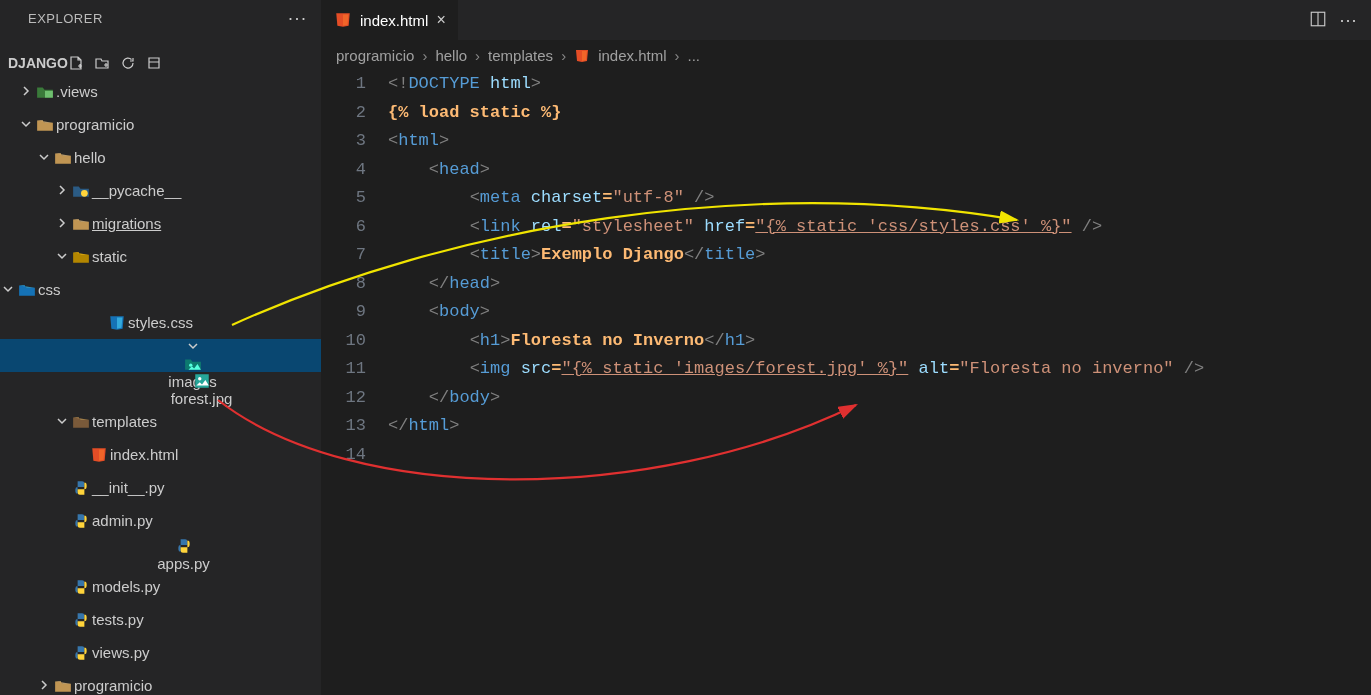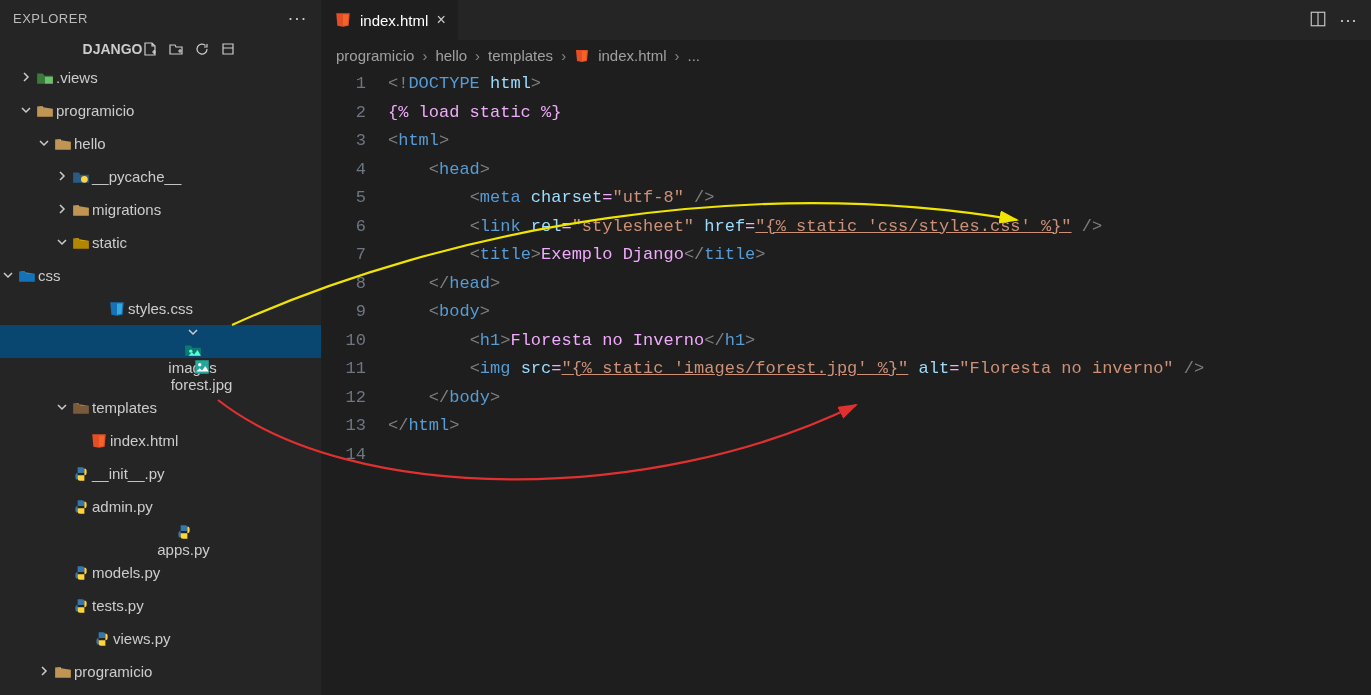--- a/index.html
+++ b/index.html
@@ -16,35 +16,36 @@
   width: 322px;
   background: #252526;
   display: flex;
   flex-direction: column;
   border-right: 1px solid #1e1e1e;
 }
 .sidebar-header {
   display: flex;
   align-items: center;
   justify-content: space-between;
-  padding: 8px 14px 8px 13px;
+  padding: 8px 14px 8px 28px;
   font-size: 13px;
   letter-spacing: 0.5px;
   color: #bbbbbb;
   gap: 8px;
 }
 .sidebar-header .dots { font-size: 18px; color: #cccccc; }
 .project-row {
   display: flex;
   align-items: center;
-  justify-content: center;
+  justify-content: flex-start;
   padding: 4px 10px 4px 6px;
   font-size: 14px;
   font-weight: 700;
   color: #cccccc;
+  margin-top: 14px;
 }
 .project-row .left { display: flex; align-items: center; gap: 2px; }
 .project-row .actions { display: flex; gap: 10px; }
 .project-row .actions svg, .sidebar-header svg { width: 16px; height: 16px; }
 .tree { flex: 1; overflow: hidden; font-size: 15px; }
 .tree-item {
   display: flex;
   align-items: center;
   height: 33px;
   padding-right: 8px;
@@ -102,21 +103,21 @@
   padding-right: 22px;
   user-select: none;
 }
 .gutter div { height: 28.5px; }
 .code { flex: 1; white-space: pre; color: #d4d4d4; }
 .code div { height: 28.5px; }
 .tk-gray { color: #808080; }
 .tk-blue { color: #569cd6; }
 .tk-lblue { color: #9cdcfe; }
 .tk-str { color: #ce9178; }
-.tk-white { color: #f0abfc; }
+.tk-white { color: #fdba74; font-weight: bold; }
 .underline { text-decoration: underline; text-decoration-color: #ce9178; }
 .arrow-svg { position: absolute; pointer-events: none; }
 </style>
 </head>
 <body>
 
 <div class="sidebar">
   <div class="sidebar-header">
     <span>EXPLORER</span>
     <span class="dots">···</span>
@@ -185,21 +186,21 @@
             <path d="M4 2l4 4-4 4" stroke="#ccc" stroke-width="1.5" fill="none"></path>
           </svg></span>
         <span class="ficon">
           <svg class="icon-svg" viewBox="0 0 16 16">
             <path d="M1 4h5l1.5 2H15v7H1z" fill="#2b5b84"></path>
             <circle cx="11" cy="10" r="3" fill="#ffd43b"></circle>
           </svg>
         </span>
         <span class="label">__pycache__</span>
       </div>
-      <div class="tree-item" style="padding-left: 54px;">
+      <div class="tree-item" style="padding-left: 54px; text-decoration: underline;">
         <span class="chev"><svg width="12" height="12" viewBox="0 0 12 12">
             <path d="M4 2l4 4-4 4" stroke="#ccc" stroke-width="1.5" fill="none"></path>
           </svg></span>
         <span class="ficon">
           <svg class="icon-svg" viewBox="0 0 16 16">
             <path d="M1 4h5l1.5 2H15v7H1z" fill="#c09553"></path>
             <path d="M1 4h5l1.5 2H15" fill="#dcb67a"></path>
           </svg>
         </span>
         <span class="label">migrations</span>
@@ -332,21 +333,21 @@
         <span class="chev"></span>
         <span class="ficon">
           <svg class="icon-svg" viewBox="0 0 16 16">
             <path d="M6 2h4c1 0 2 1 2 2v3H6c-1 0-2 1-2 2v3c0 1 1 2 2 2h4c1 0 2-1 2-2V9" fill="none"></path>
             <path d="M5 2h4a2 2 0 0 1 2 2v3H5a2 2 0 0 0-2 2v2a2 2 0 0 0 2 2" fill="#3776ab"></path>
             <path d="M11 14H7a2 2 0 0 1-2-2V9h6a2 2 0 0 0 2-2V5a2 2 0 0 0-2-2" fill="#ffd43b"></path>
           </svg>
         </span>
         <span class="label">tests.py</span>
       </div>
-      <div class="tree-item" style="padding-left: 75px;">
+      <div class="tree-item" style="padding-left: 54px;">
         <span class="chev"></span>
         <span class="ficon">
           <svg class="icon-svg" viewBox="0 0 16 16">
             <path d="M6 2h4c1 0 2 1 2 2v3H6c-1 0-2 1-2 2v3c0 1 1 2 2 2h4c1 0 2-1 2-2V9" fill="none"></path>
             <path d="M5 2h4a2 2 0 0 1 2 2v3H5a2 2 0 0 0-2 2v2a2 2 0 0 0 2 2" fill="#3776ab"></path>
             <path d="M11 14H7a2 2 0 0 1-2-2V9h6a2 2 0 0 0 2-2V5a2 2 0 0 0-2-2" fill="#ffd43b"></path>
           </svg>
         </span>
         <span class="label">views.py</span>
       </div>

